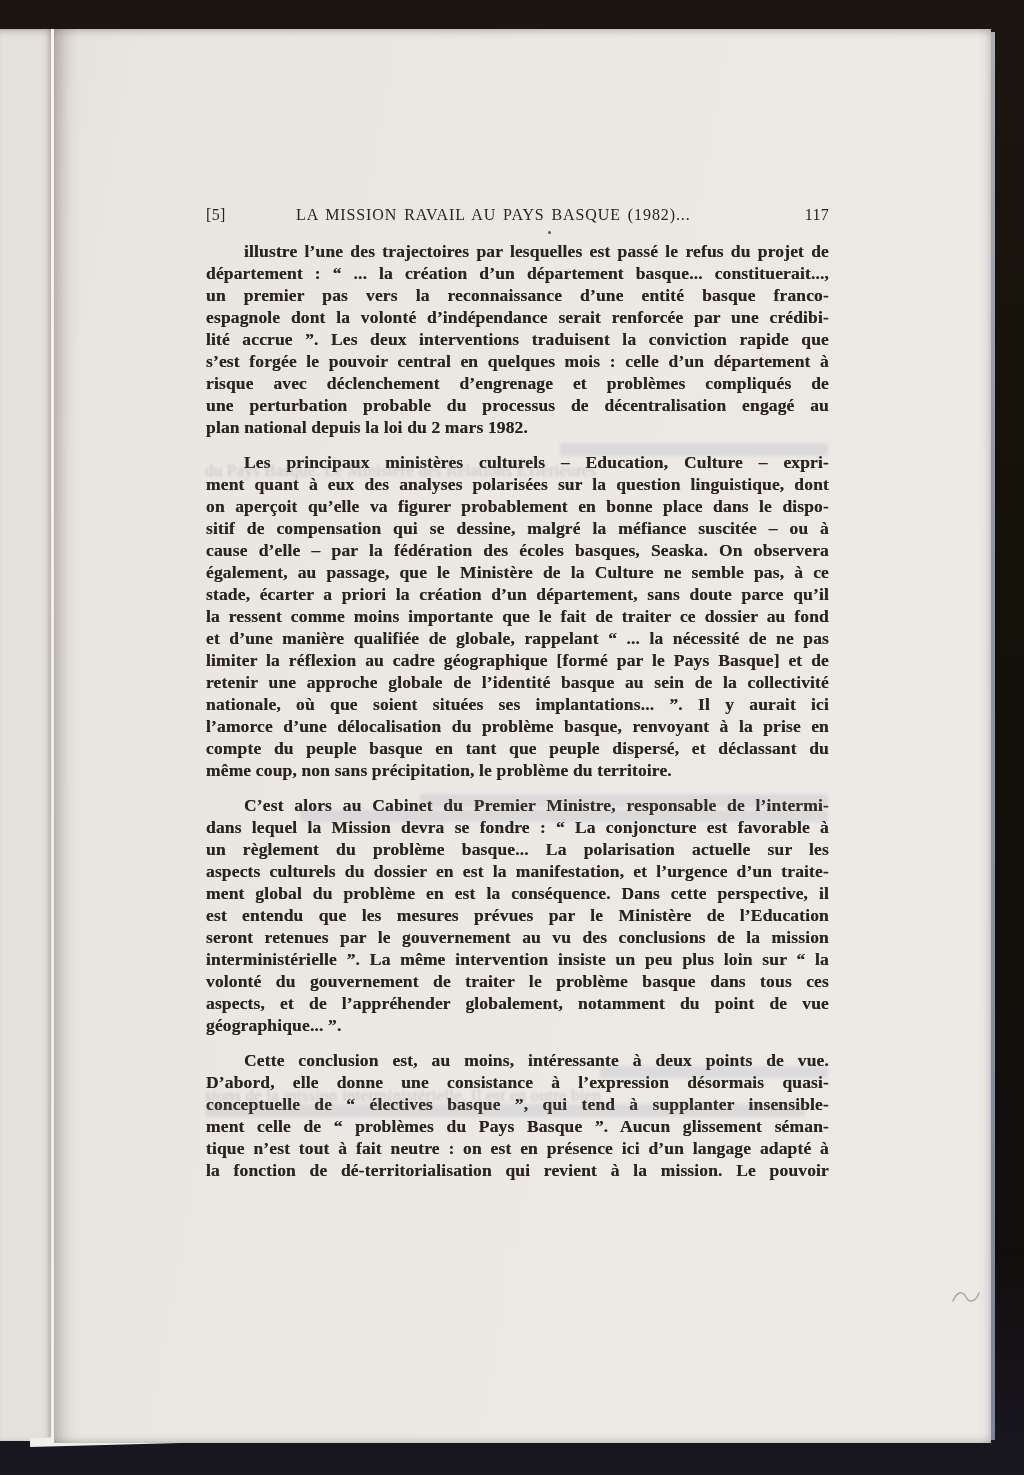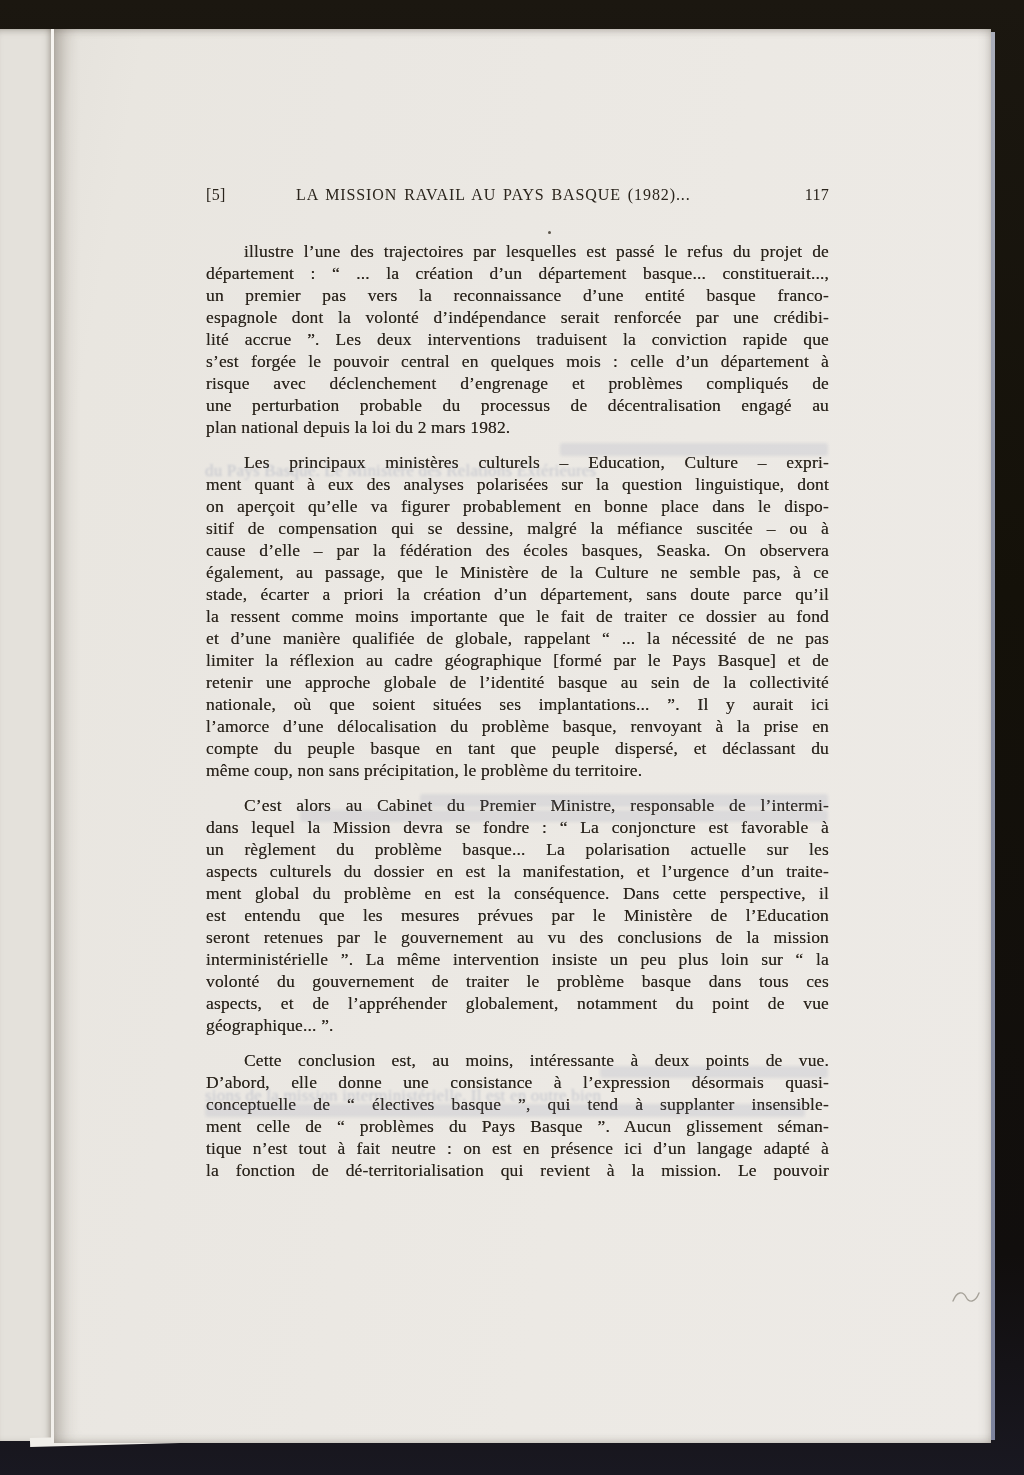--- a/index.html
+++ b/index.html
@@ -50,24 +50,24 @@
     position: absolute; left: 152px; top: 0; width: 623px; height: 1414px;
     color: #2a241c; z-index: 4;
   }
   .running-head {
     position: absolute; left: 0; top: 157px; width: 623px;
     display: flex; align-items: baseline;
     font-size: 16px; letter-spacing: 0.3px;
   }
   .head-marker { width: 90px; text-align: left; }
   .head-title { flex: 1; text-align: left; letter-spacing: 0.9px; word-spacing: 2px; }
-  .head-page { width: 90px; text-align: right; }
+  .head-page { width: 90px; text-align: right; margin-top: 20px; }
 
   .body-text { position: absolute; left: 0; top: 211px; width: 623px; }
-  .para { margin: 0 0 0 0; padding-top: 13px; }
+  .para { margin: 0 0 0 0; padding-top: 13px; font-weight: bold; }
   .para:first-child { padding-top: 0; }
   .line {
     height: 22px; line-height: 22px; font-size: 17.5px;
     letter-spacing: 0.15px;
     text-align: justify; text-align-last: justify;
     white-space: normal; overflow: hidden;
     text-shadow: 0 0 0.5px rgba(42,36,28,0.65);
   }
   .line.no-stretch { text-align-last: left; }
   .para .line:first-child { text-indent: 38px; }

